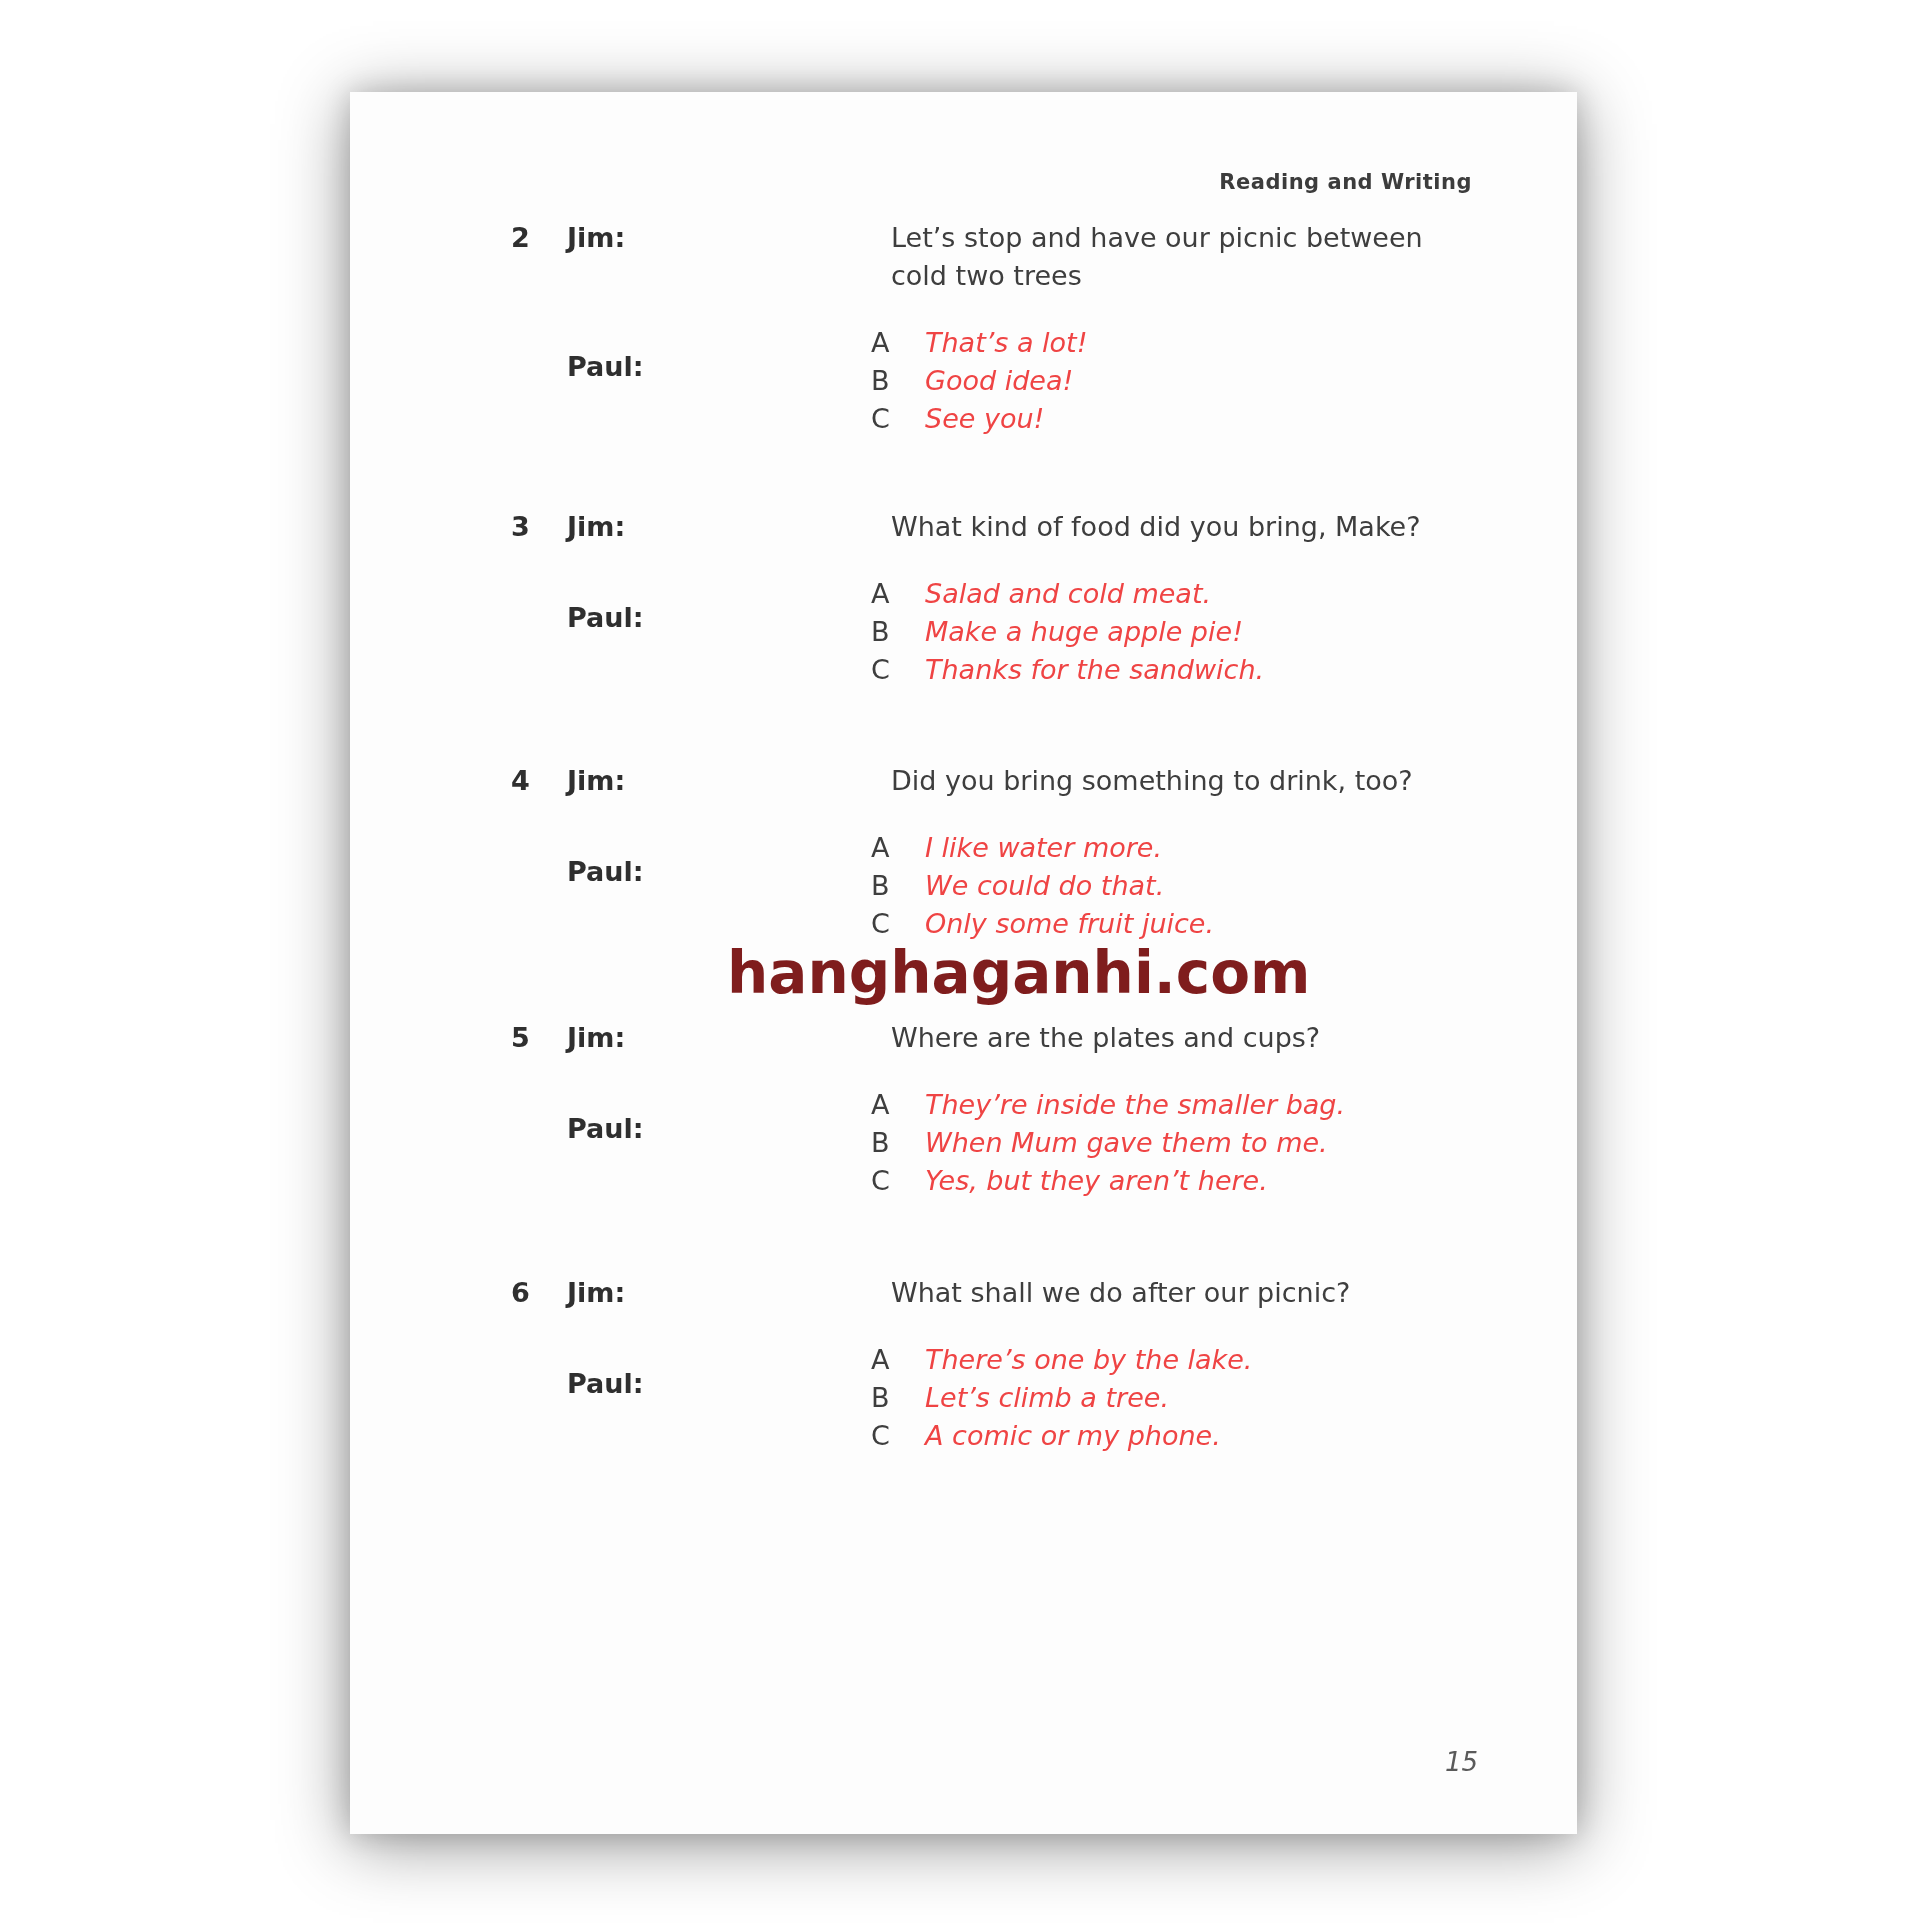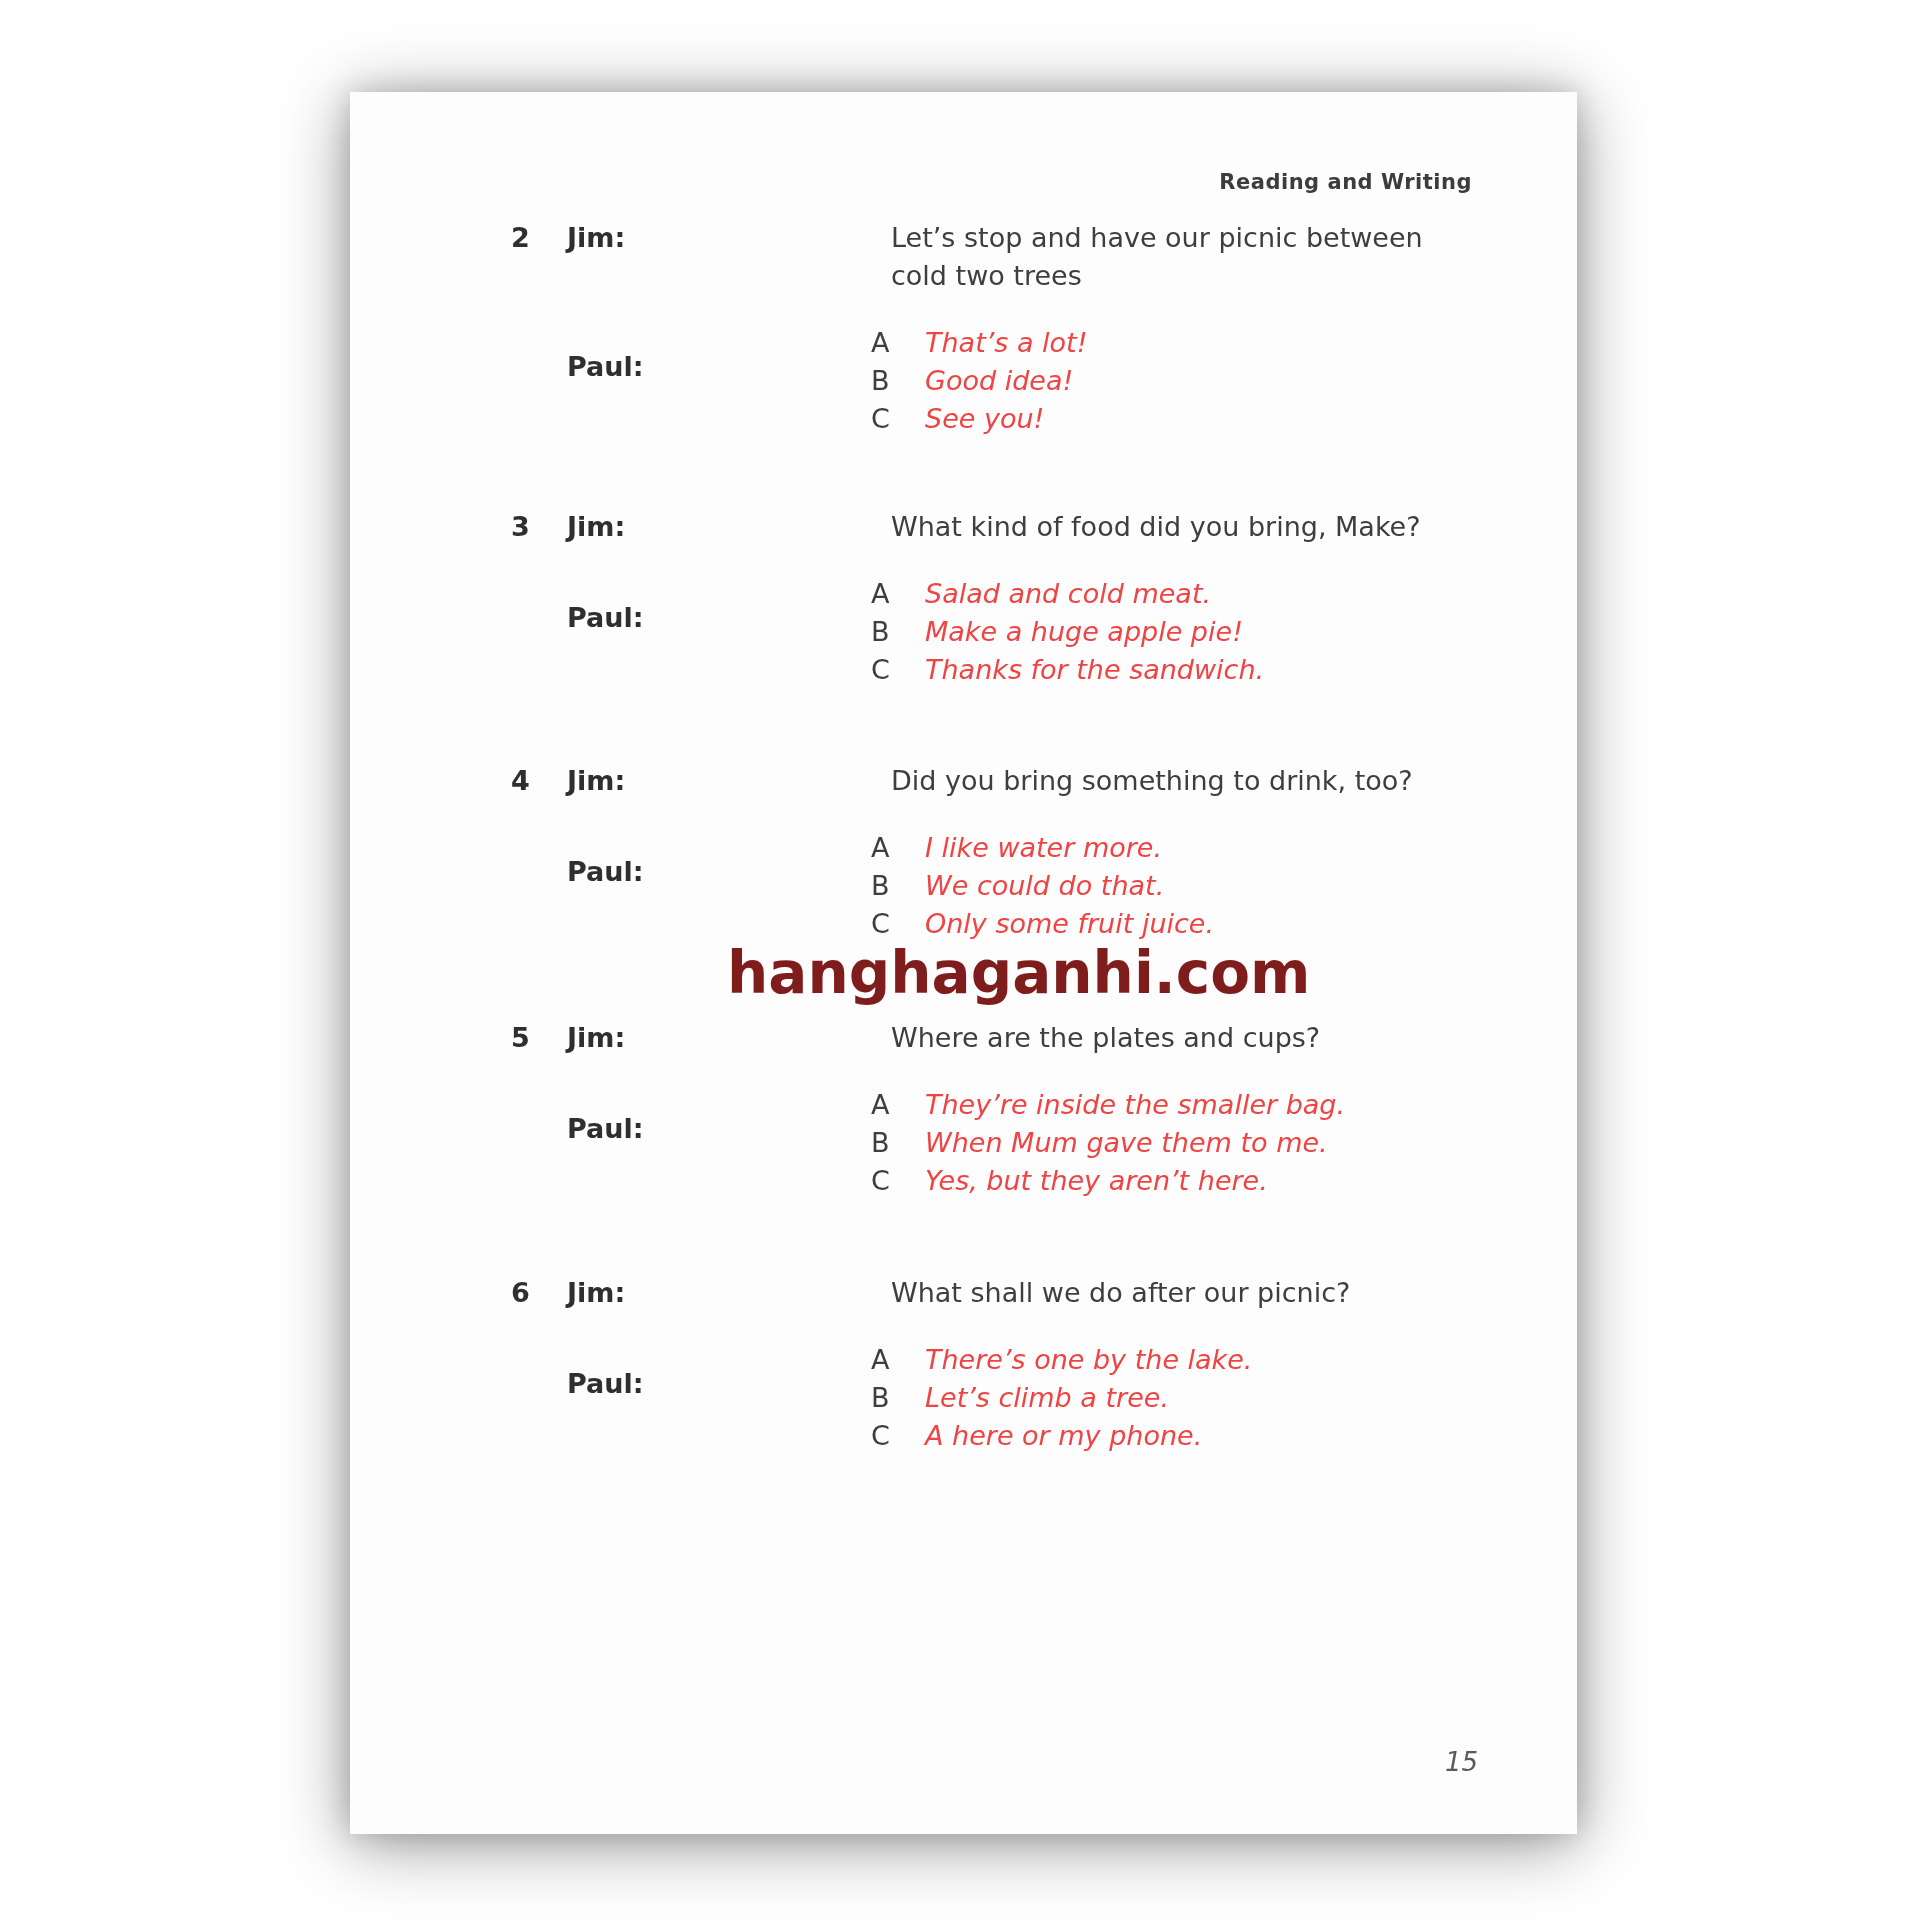--- a/index.html
+++ b/index.html
@@ -185,21 +185,21 @@
               <div class="opt-row">
                 <span class="opt-letter">A</span>
                 <span class="opt-text">There’s one by the lake.</span>
               </div>
               <div class="opt-row">
                 <span class="opt-letter">B</span>
                 <span class="opt-text">Let’s climb a tree.</span>
               </div>
               <div class="opt-row">
                 <span class="opt-letter">C</span>
-                <span class="opt-text">A here or my phone.</span>
+                <span class="opt-text">A comic or my phone.</span>
               </div>
             </div>
     </div>
   </div>
 </div>
     <div class="watermark">hanghaganhi.com</div>
     <div class="page-number">15</div>
   </div>
 </div>
 

